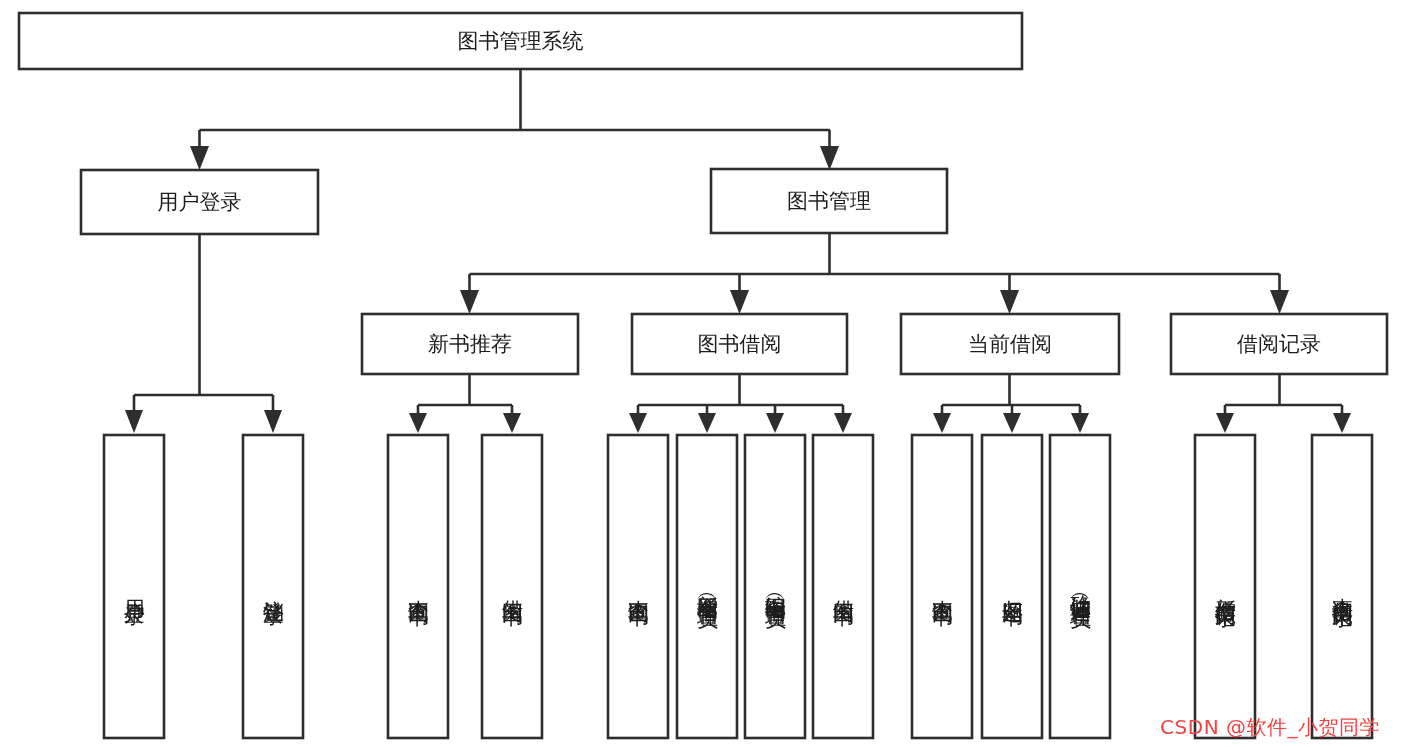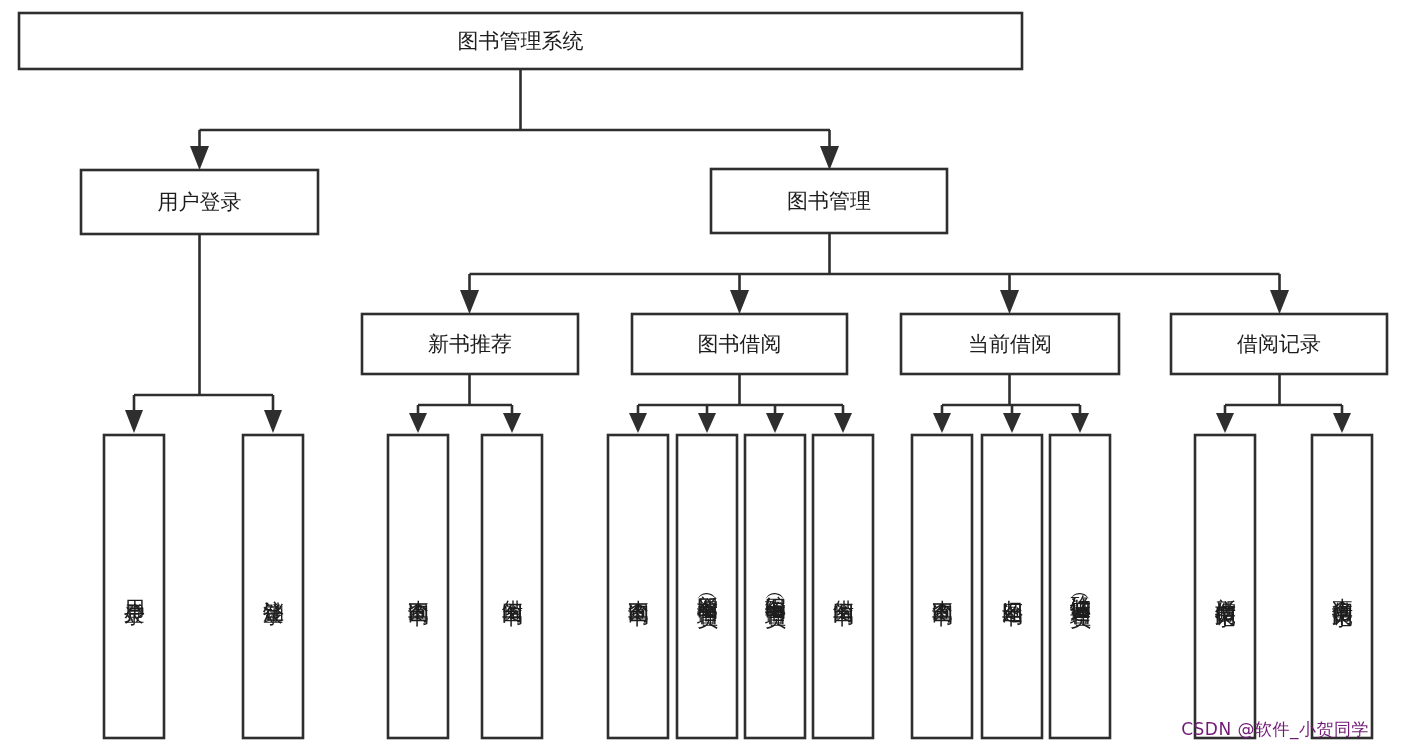--- a/index.html
+++ b/index.html
@@ -59,25 +59,25 @@
     color: #1d1d1d;
     letter-spacing: 2px;
     display: flex;
     align-items: center;
     justify-content: center;
     white-space: nowrap;
     pointer-events: none;
   }
   #watermark {
     position: absolute;
-    right: 19px;
+    right: 8px;
     bottom: 6px;
     font-family: "DejaVu Sans", "Liberation Sans", sans-serif;
-    font-size: 17px;
-    color: #701a75;
+    font-size: 20px;
+    color: #ef4444;
     letter-spacing: 0.5px;
     white-space: nowrap;
   }
 </style>
 </head>
 <body>
 
 <div id="diagram-root">
 
   <svg id="flow" viewBox="0 0 1405 747">

